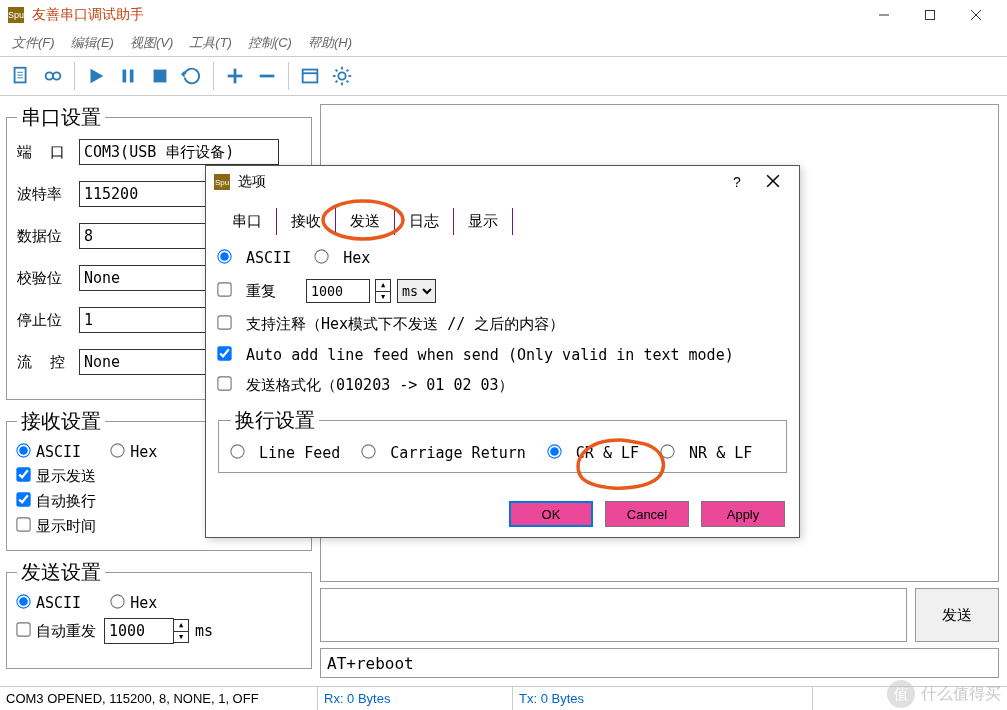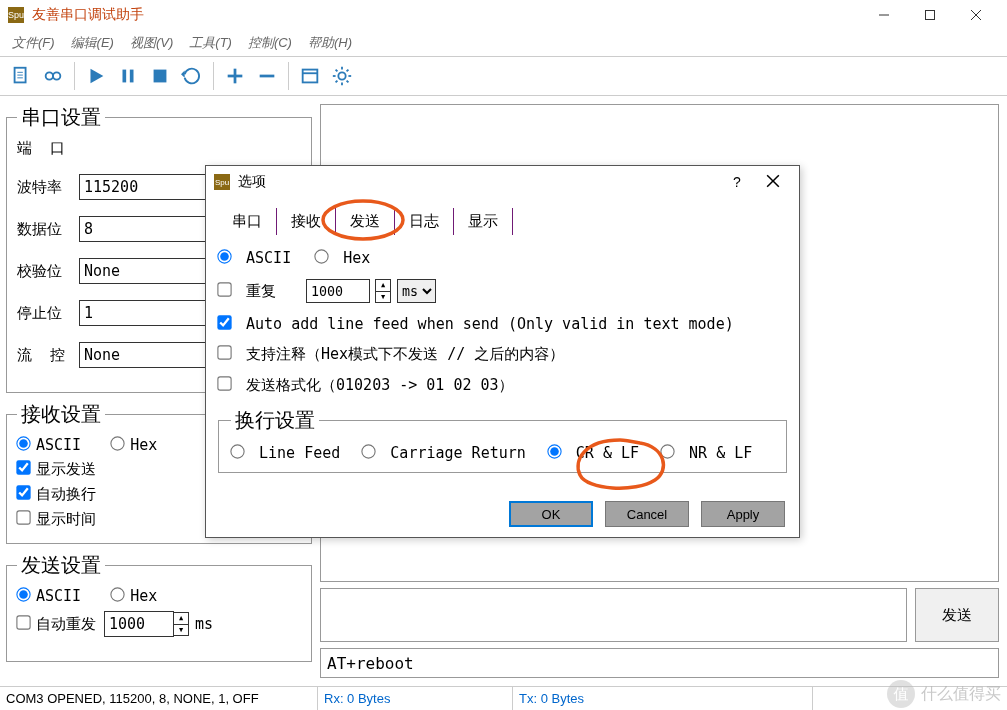--- a/index.html
+++ b/index.html
@@ -67,21 +67,21 @@
 .opt-row select { border: 1px solid #333; height: 24px; font-family: "Consolas", monospace; }
 .spinner-btns { display: inline-flex; flex-direction: column; border: 1px solid #333; height: 24px; margin-left: -1px; }
 .spinner-btns div { width: 14px; flex:1; font-size: 7px; display: flex; align-items: center; justify-content: center; border-bottom: 1px solid #333; }
 .spinner-btns div:last-child { border-bottom: none; }
 
 .linefeed-fieldset { border: 1px solid #999; padding: 10px 12px; }
 .linefeed-fieldset legend { font-family: "SimSun", monospace; }
 .lf-row { display: flex; gap: 22px; align-items: center; }
 
 .dialog-buttons { display: flex; justify-content: flex-end; gap: 12px; padding: 10px 14px; }
-.dialog-buttons button { width: 84px; height: 26px; border: 1px solid #777; background: #a3a3a3; font-size: 13px; }
+.dialog-buttons button { width: 84px; height: 26px; border: 1px solid #777; background: #ec4899; font-size: 13px; }
 .dialog-buttons button.default { border: 1px solid #0078d7; box-shadow: 0 0 0 1px #0078d7 inset; }
 
 
 .anno { position: absolute; pointer-events: none; }
 
 
 .zdm-watermark { position: absolute; right: 6px; bottom: 2px; display: flex; align-items: center; gap: 6px; opacity: 0.45; font-size: 16px; color: #888; }
 .zdm-watermark .circ { width: 28px; height: 28px; border-radius: 50%; background: #bbb; display: flex; align-items: center; justify-content: center; color: #fff; font-size: 15px; }
 </style>
 </head>
@@ -191,20 +191,21 @@
     </div>
 </div>
 
 <div class="main">
   <div class="left-panel">
 
     <fieldset>
       <legend>串口设置</legend>
       <div class="form-row">
           <span class="label">端  口</span>
+          <input type="text" class="port-input" value="COM3(USB 串行设备)" style="">
         </div>
       <div class="form-row">
           <span class="label">波特率</span>
           <input type="text" class="val-input" value="115200" style="">
         </div>
       <div class="form-row">
           <span class="label">数据位</span>
           <input type="text" class="val-input" value="8" style="">
         </div>
       <div class="form-row">
@@ -297,24 +298,24 @@
       <span style="width:18px;"></span>
       <input type="text" value="1000" style="">
       <div class="spinner-btns">
           <div>▲</div>
           <div>▼</div>
         </div>
       <select><option>ms</option></select>
     </div>
 
     <div class="opt-row">
+      <label><input type="checkbox" style=""> <span>支持注释（Hex模式下不发送 // 之后的内容）</span></label>
+    </div>
+    <div class="opt-row">
       <label><input type="checkbox" checked="" style=""> <span>Auto add line feed when send (Only valid in text mode)</span></label>
-    </div>
-    <div class="opt-row">
-      <label><input type="checkbox" style=""> <span>支持注释（Hex模式下不发送 // 之后的内容）</span></label>
     </div>
     <div class="opt-row">
       <label><input type="checkbox" style=""> <span>发送格式化（010203 -&gt; 01 02 03）</span></label>
     </div>
 
     <fieldset class="linefeed-fieldset">
       <legend>换行设置</legend>
       <div class="lf-row">
         <label><input type="radio" style=""> <span>Line Feed</span></label>
         <label><input type="radio" style=""> <span>Carriage Return</span></label>

